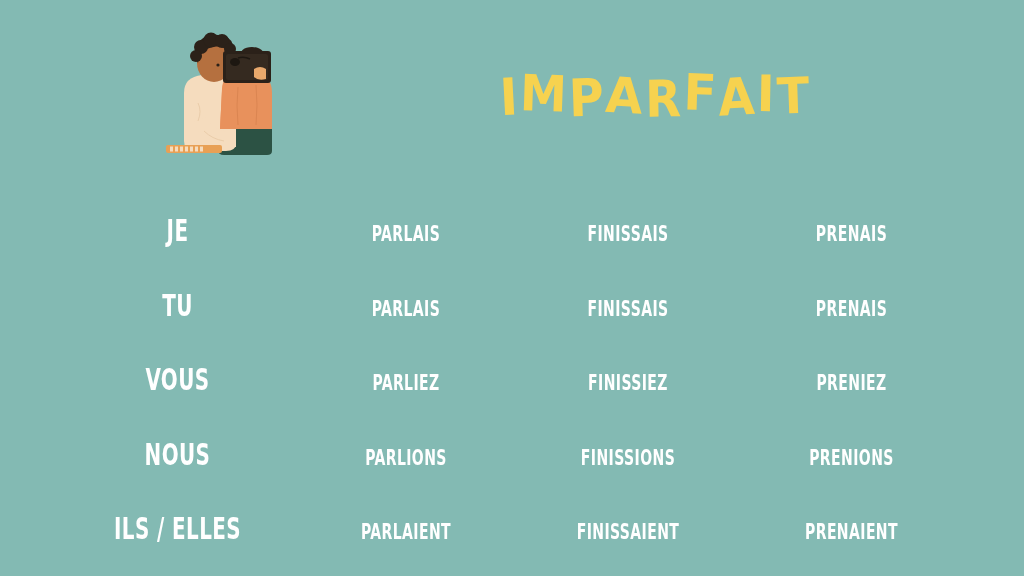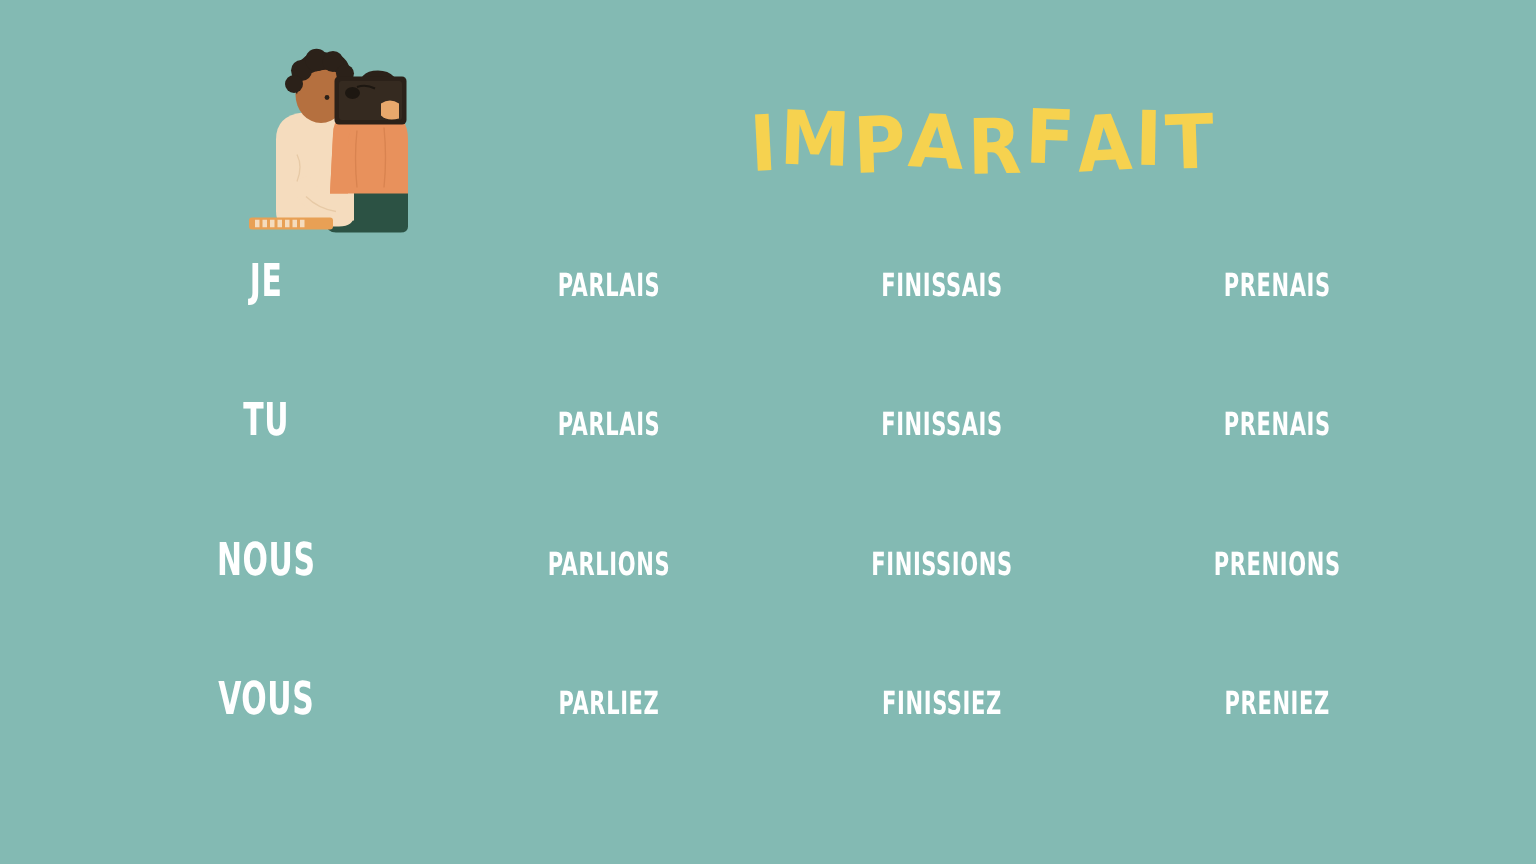--- a/index.html
+++ b/index.html
@@ -75,21 +75,21 @@
     left: 60px;
     top: 172px;
     width: 904px;
     height: 372px;
     display: flex;
     flex-direction: column;
   }
   .row {
     flex: 1 1 0;
     display: flex;
-    align-items: flex-start;
+    align-items: flex-end;
   }
   .cell {
     text-align: center;
     color: #ffffff;
     font-family: "DejaVu Sans Condensed", "Liberation Sans Narrow", "Liberation Sans", sans-serif;
     font-weight: 700;
     font-size: 27px;
     font-variant: small-caps;
     text-transform: lowercase;
     letter-spacing: 0.5px;
@@ -185,28 +185,34 @@
 
     <div class="row">
       <div class="cell pronoun">TU</div>
       <div class="cell verb-1">parlais</div>
       <div class="cell verb-2">finissais</div>
       <div class="cell verb-3">prenais</div>
     </div>
 
 
     <div class="row">
+      <div class="cell pronoun">VOUS</div>
+      <div class="cell verb-1">parliez</div>
+      <div class="cell verb-2">finissiez</div>
+      <div class="cell verb-3">preniez</div>
+    </div>
+
+    <div class="row">
       <div class="cell pronoun">NOUS</div>
       <div class="cell verb-1">parlions</div>
       <div class="cell verb-2">finissions</div>
       <div class="cell verb-3">prenions</div>
     </div>
 
     <div class="row">
-      <div class="cell pronoun">VOUS</div>
-      <div class="cell verb-1">parliez</div>
-      <div class="cell verb-2">finissiez</div>
-      <div class="cell verb-3">preniez</div>
-    </div>
-
+      <div class="cell pronoun">ILS / ELLES</div>
+      <div class="cell verb-1">parlaient</div>
+      <div class="cell verb-2">finissaient</div>
+      <div class="cell verb-3">prenaient</div>
+    </div>
 
   </div>
 </div>
 
 </body></html>

